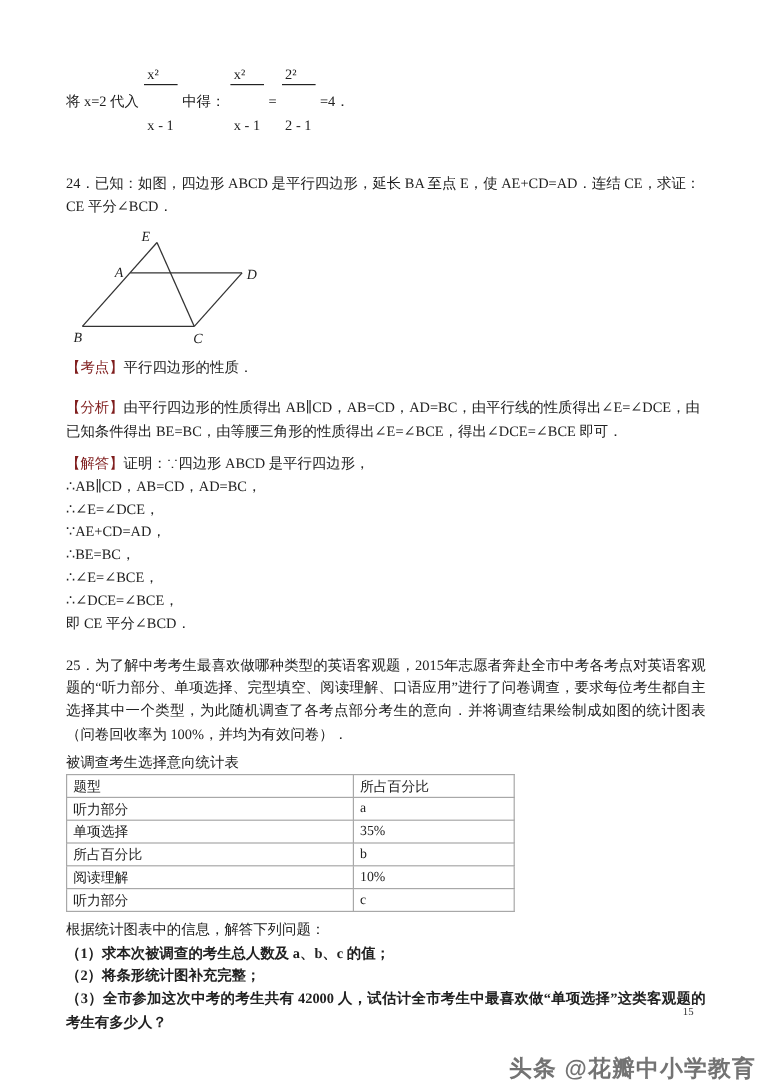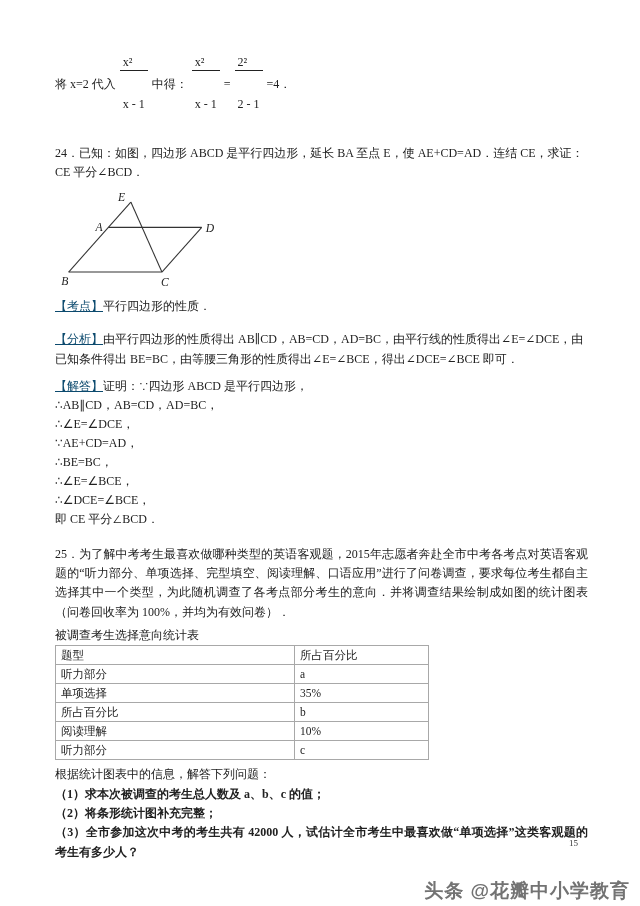--- a/index.html
+++ b/index.html
@@ -16,24 +16,24 @@
   
   .formula-line{display:flex;align-items:center;flex-wrap:nowrap;height:36px;}
   .formula-line span{white-space:pre;}
   .frac{display:inline-block;vertical-align:middle;margin:0 4px;line-height:1.15;}
   .frac .num{display:block;border-bottom:1px solid #222;padding:0 3px;}
   .frac .den{display:block;padding:0 3px;}
   
   .q24-statement{margin-top:42px;line-height:1.55;}
   .figure-wrap{margin:8px 0 4px 2px;}
   .figure-wrap svg{display:block;}
-  .tag{color:#0c4a6e;text-decoration:underline;}
+  .tag{color:#7f1d1d;}
   .tag-line{margin-top:8px;line-height:1.6;}
   .fenxi-line{line-height:1.6;margin-top:14px;}
-  .proof-line{line-height:1.58;font-family:Liberation Serif, serif;}
+  .proof-line{line-height:1.58;}
   
   .q25-statement{margin-top:16px;line-height:1.62;text-align:justify;}
   .table-caption{margin-top:4px;line-height:1.5;}
   table.survey{border-collapse:collapse;width:374px;margin-top:1px;}
   table.survey td,table.survey th{
     border:1px solid #a8a8a8;
     font-weight:normal;text-align:left;
     padding:1px 5px;height:16px;font-size:11.5px;
   }
   table.survey td:first-child,table.survey th:first-child{width:228px;}

